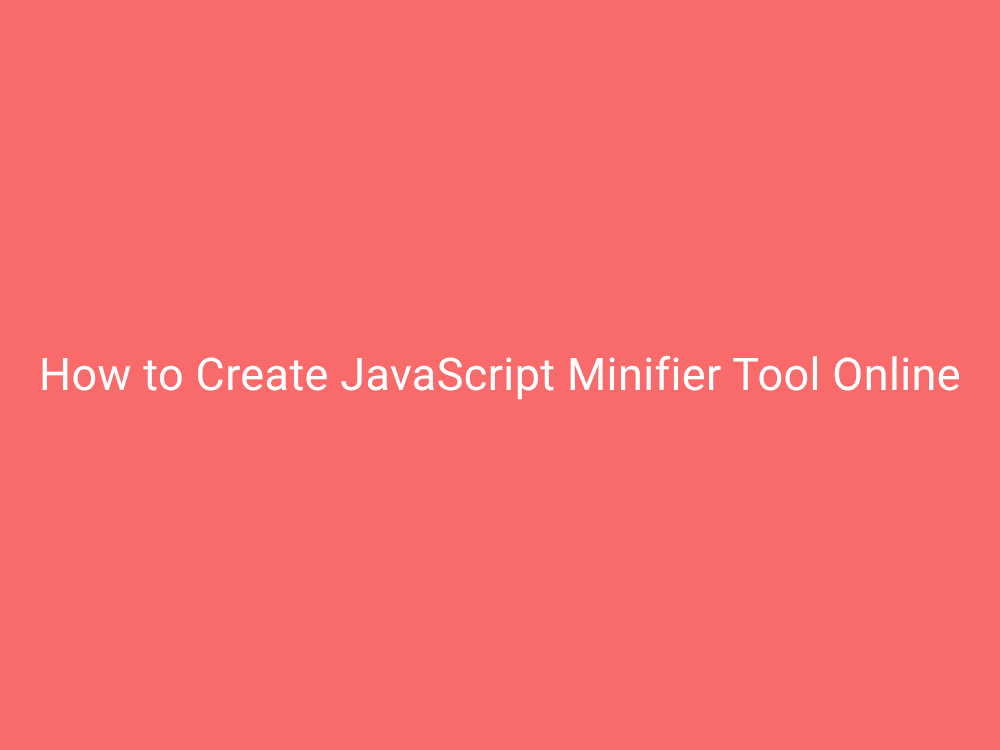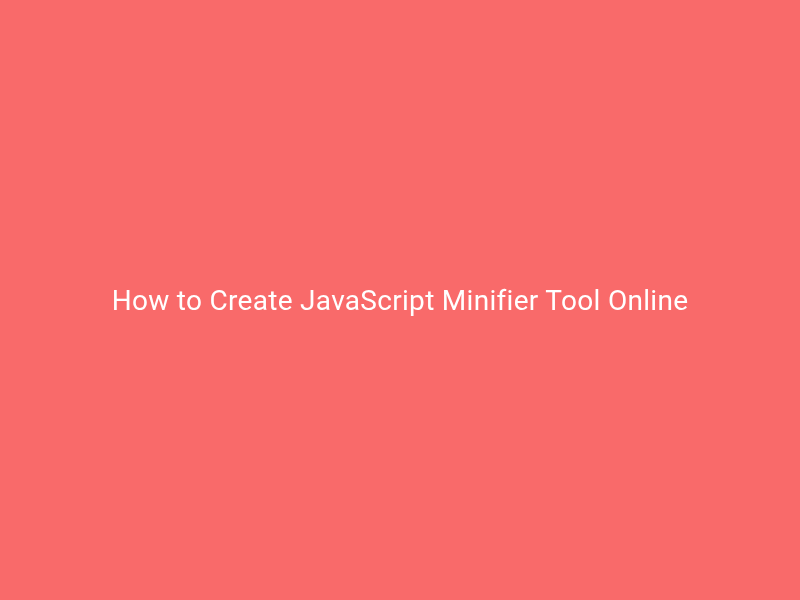--- a/index.html
+++ b/index.html
@@ -11,21 +11,21 @@
       width: 800px;
       height: 600px;
       background-color: #f96a6a;
       display: flex;
       align-items: center;
       justify-content: center;
       font-family: -apple-system, BlinkMacSystemFont, "Segoe UI", Roboto, Helvetica, Arial, sans-serif;
     }
     .title {
       color: #ffffff;
-      font-size: 28px;
+      font-size: 36px;
       font-weight: 400;
       text-align: center;
       letter-spacing: 0.3px;
     }
   </style>
 </head>
 <body>
 
 <h1 class="title">How to Create JavaScript Minifier Tool Online</h1>
 

